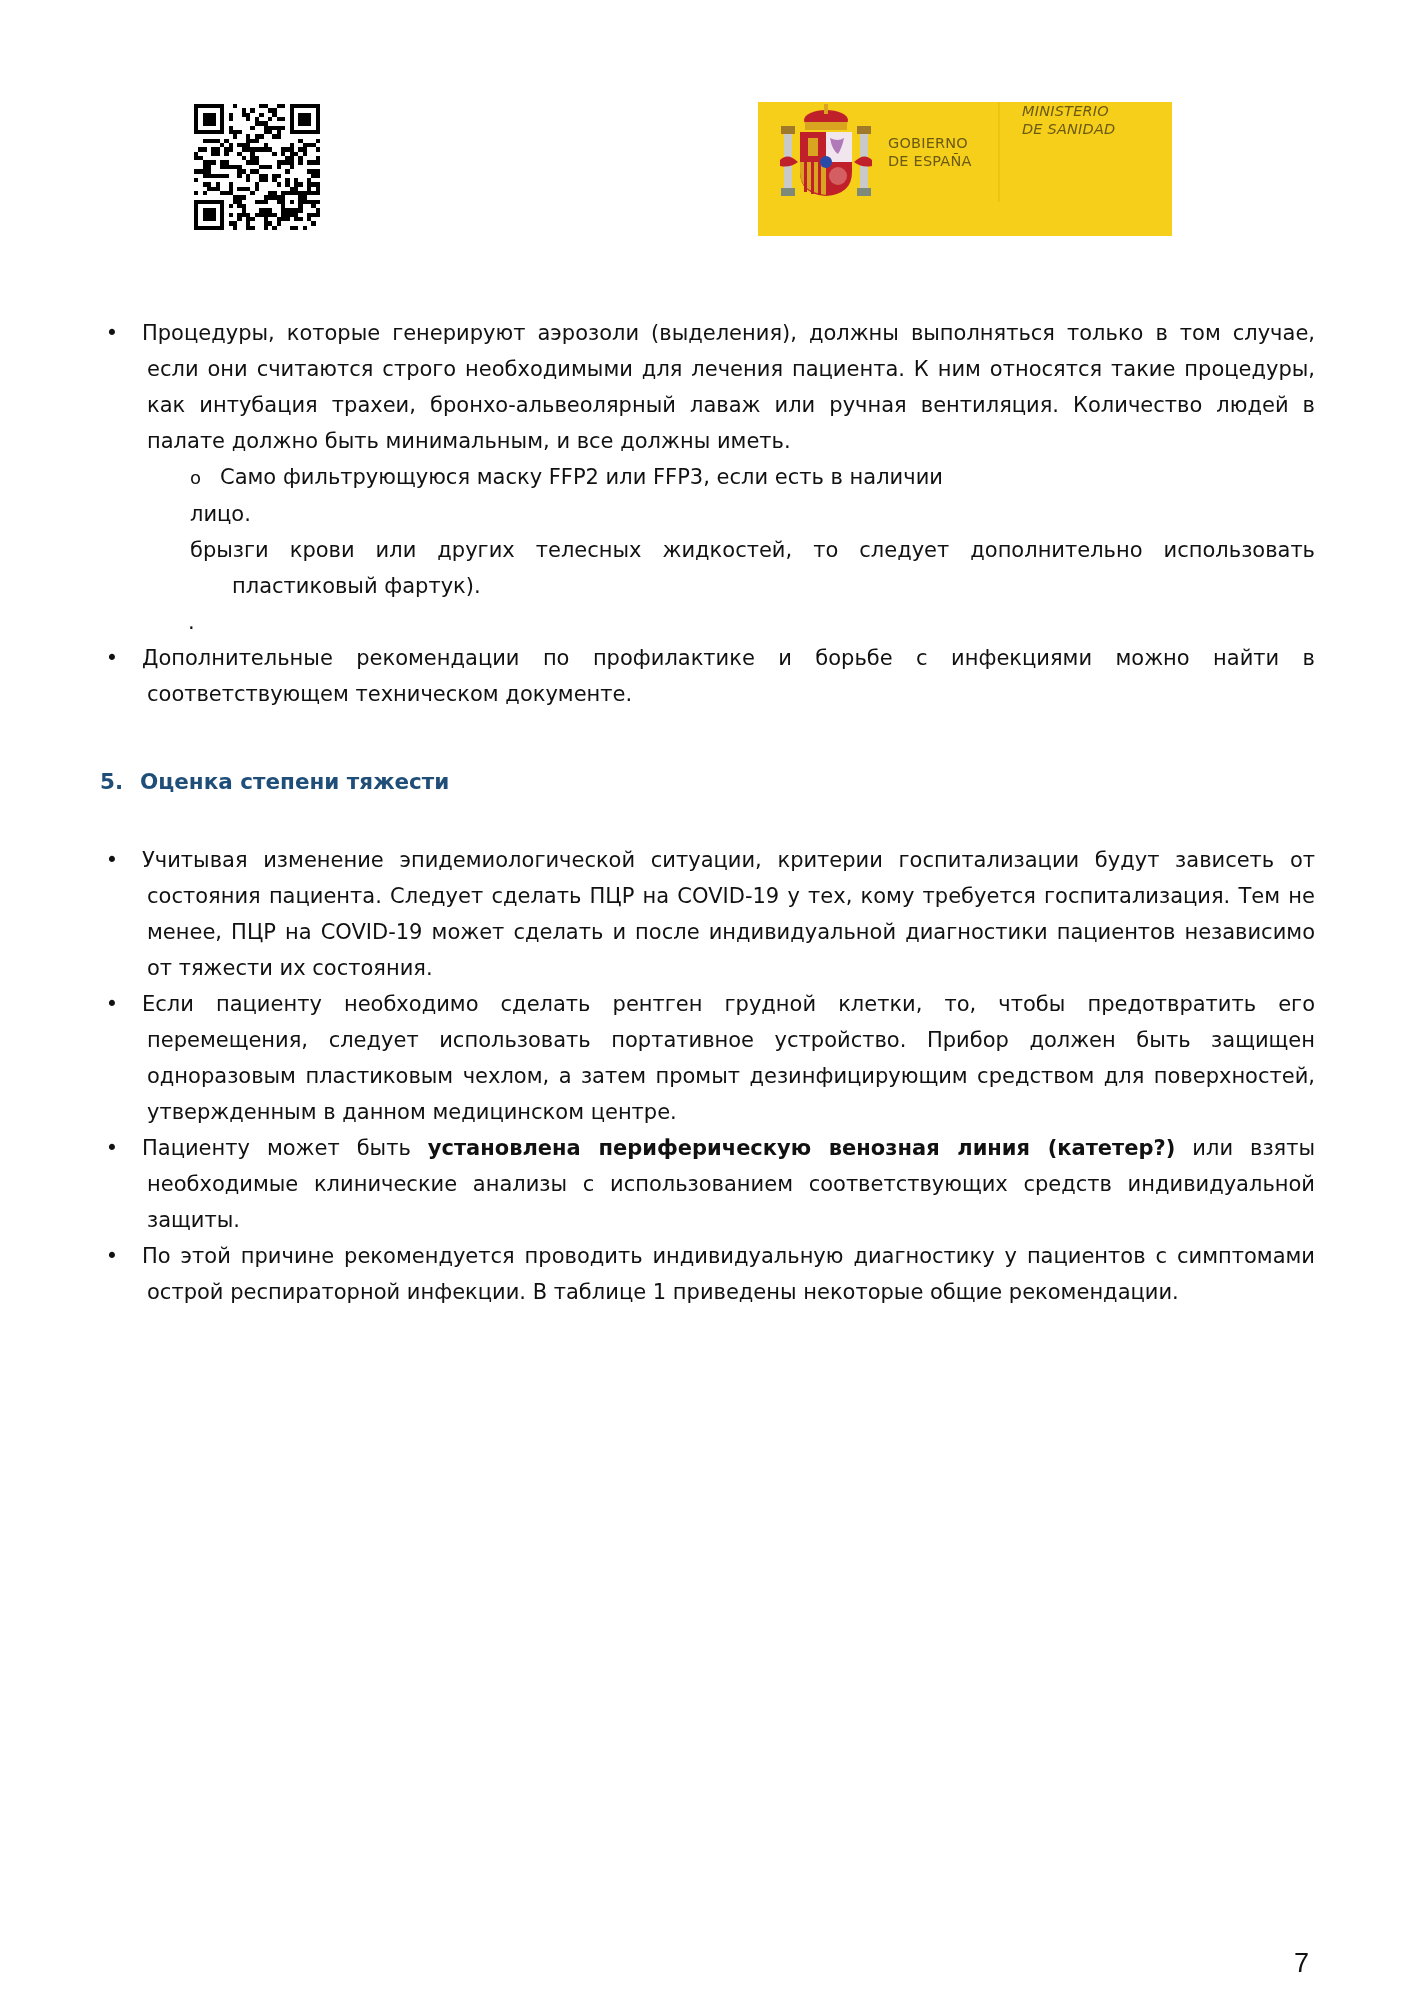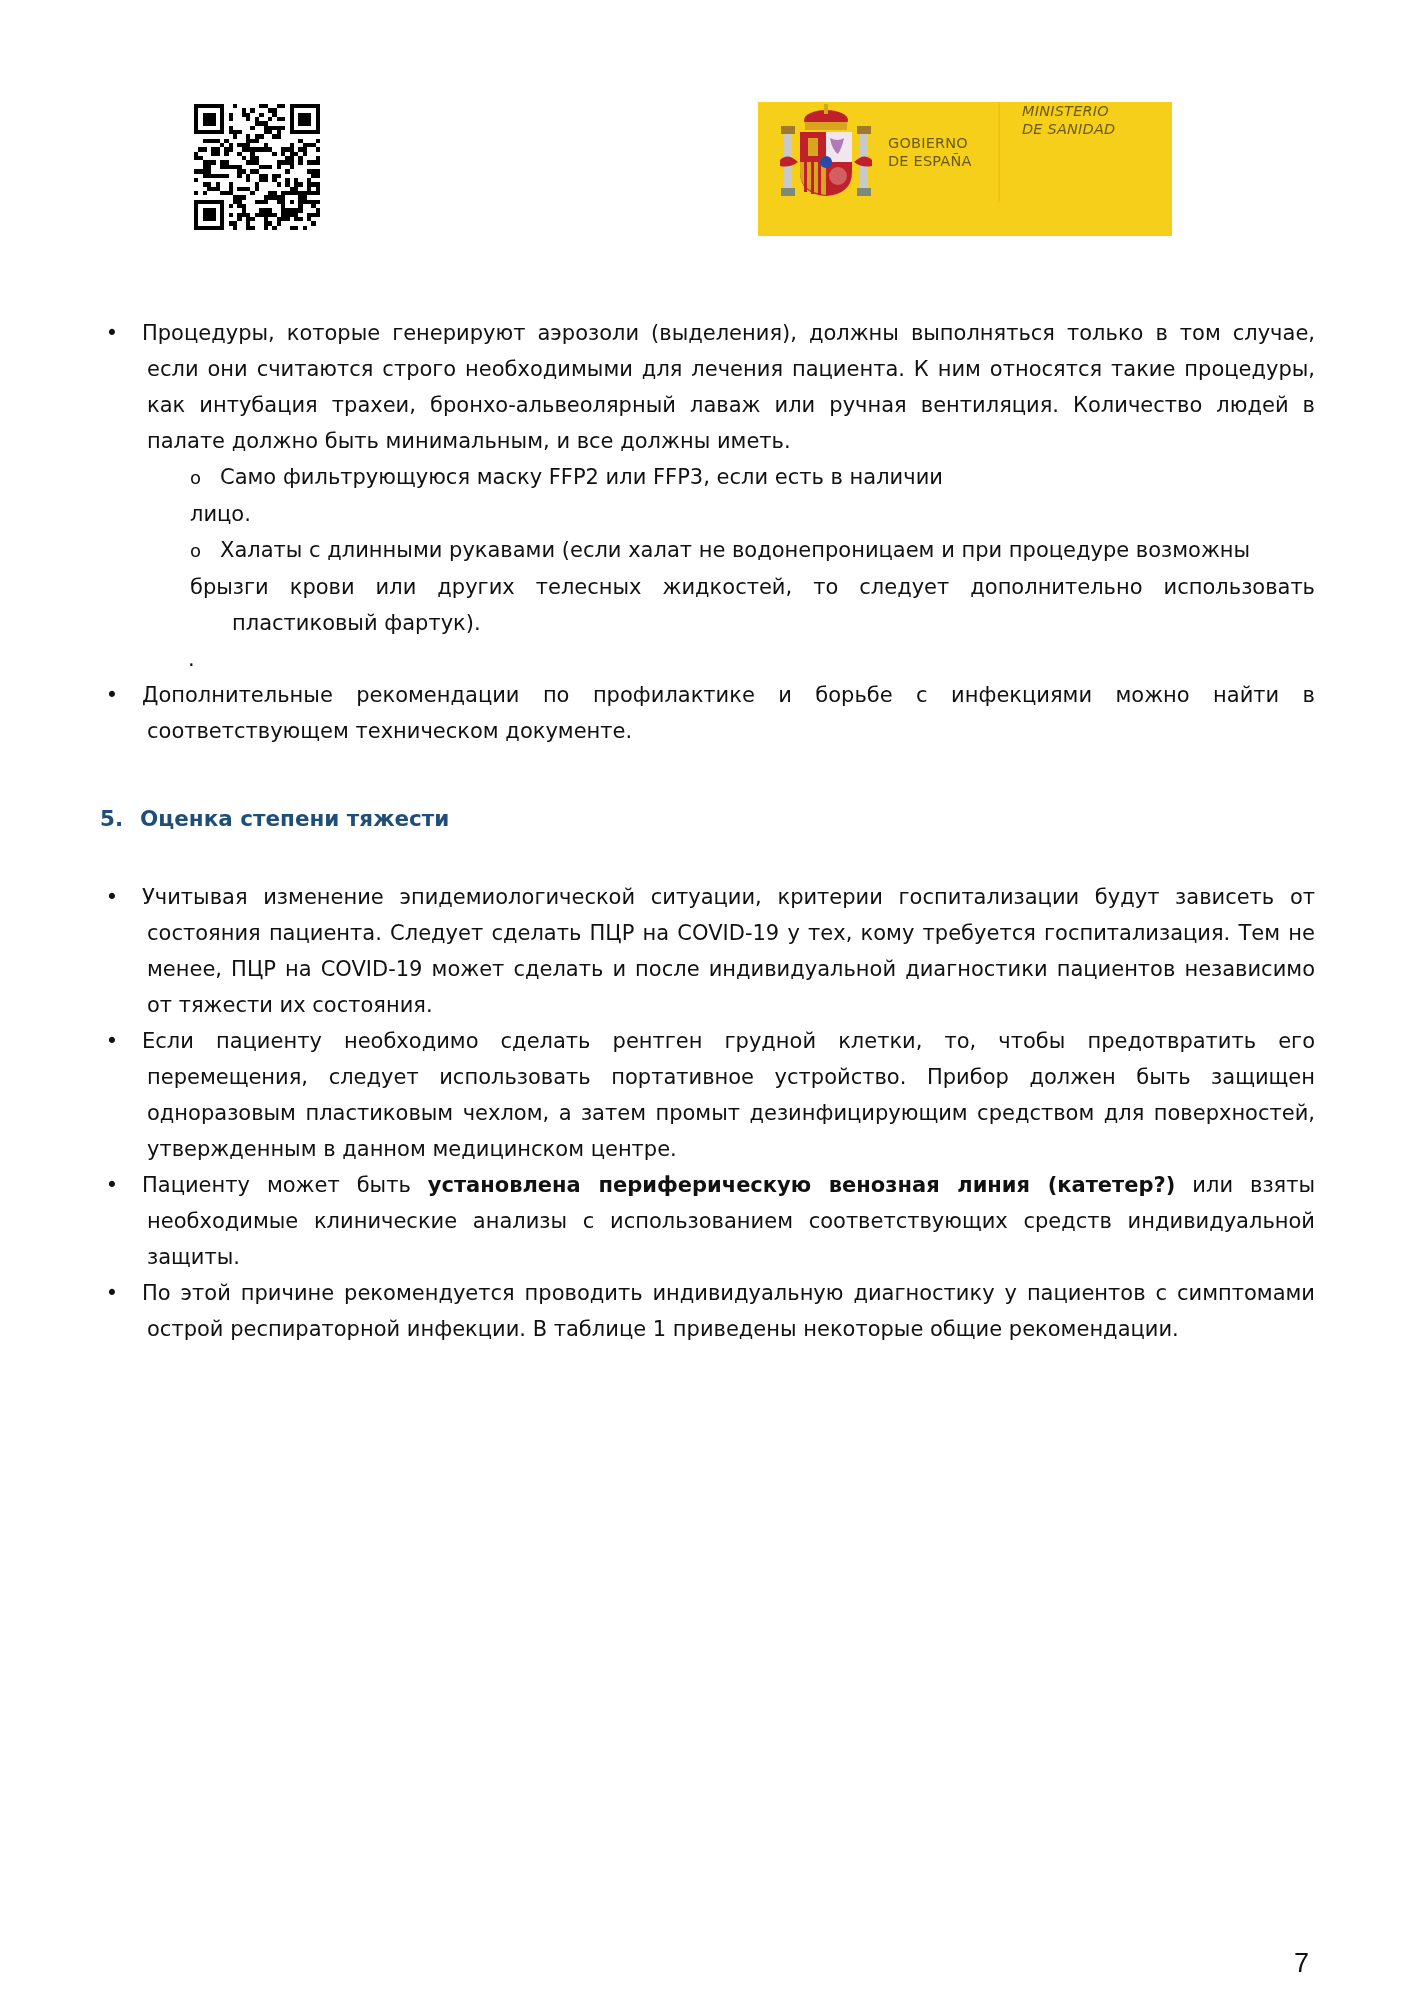--- a/index.html
+++ b/index.html
@@ -390,23 +390,20 @@
 
   <div class="bullet-item">
     <span class="bullet">•</span>
     <p class="text">Процедуры, которые генерируют аэрозоли (выделения), должны выполняться только в том случае, если они считаются строго необходимыми для лечения пациента. К ним относятся такие процедуры, как интубация трахеи, бронхо-альвеолярный лаваж или ручная вентиляция. Количество людей в палате должно быть минимальным, и все должны иметь.</p>
   </div>
 
   <p class="sub-item">
     <span class="circle">o</span><span>Само фильтрующуюся маску FFP2 или FFP3, если есть в наличии</span>
   </p>
   <p class="sub-cont">лицо.</p>
-  <p class="sub-item">
-    <span class="circle">o</span><span>Халаты с длинными рукавами (если халат не водонепроницаем и при процедуре возможны</span>
-  </p>
   <p class="sub-cont" style="text-align-last: justify;">брызги крови или других телесных жидкостей, то следует дополнительно использовать</p>
   <p class="sub-cont2">пластиковый фартук).</p>
   <p class="dot-line">.</p>
 
   <div class="bullet-item">
     <span class="bullet">•</span>
     <p class="text">Дополнительные рекомендации по профилактике и борьбе с инфекциями можно найти в соответствующем техническом документе.</p>
   </div>
 
   <h2 class="heading">

